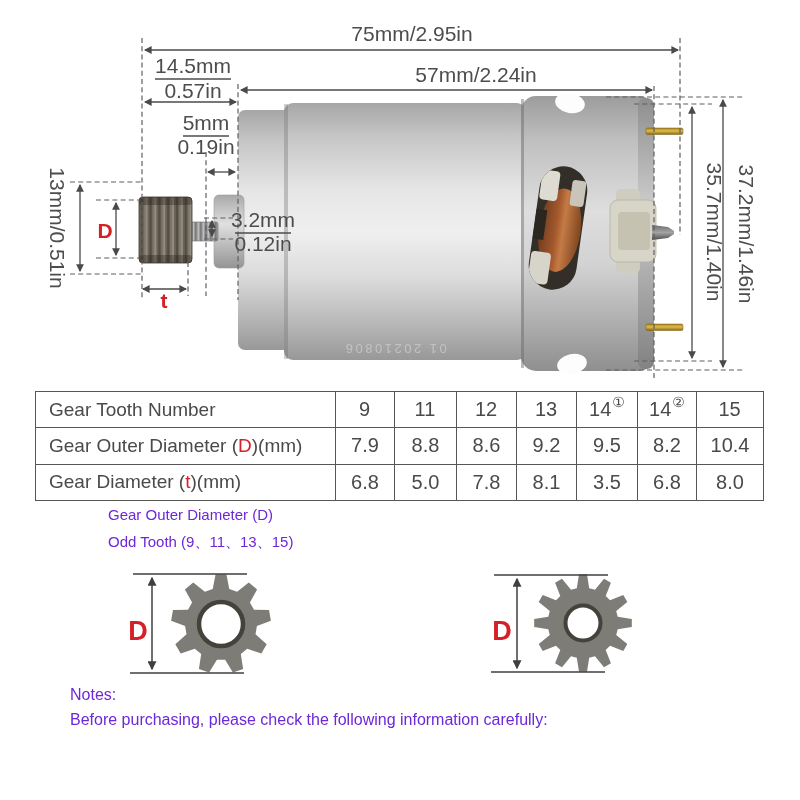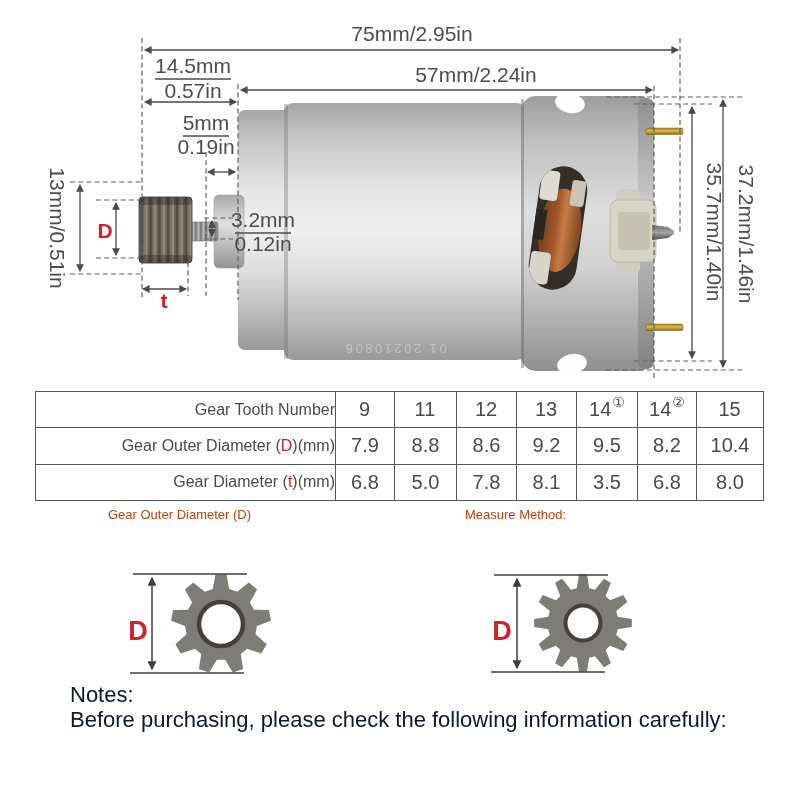--- a/index.html
+++ b/index.html
@@ -5,25 +5,25 @@
   html,body{margin:0;padding:0;background:#fff;}
   .stage{position:relative;width:800px;height:800px;background:#fff;overflow:hidden;
          font-family:"Liberation Sans",sans-serif;}
   svg text{font-family:"Liberation Sans",sans-serif;}
   .dim{font-size:21px;fill:#4d4d4d;}
   .dim-red{fill:#d42026;font-weight:bold;}
   .spec-table{position:absolute;left:35px;top:391px;width:728px;height:110px;
               border-collapse:collapse;table-layout:fixed;color:#4a4a4a;}
   .spec-table td{border:1.6px solid #565656;font-size:20px;text-align:center;padding:0;
                  vertical-align:middle;}
-  .spec-table td.lbl{text-align:right;padding-left:13px;font-size:16px;}
+  .spec-table td.lbl{text-align:left;padding-left:13px;font-size:19px;}
   .accent{color:#d42026;}
   sup.circ{font-size:14px;line-height:0;position:relative;top:-2px;margin-left:1px;}
-  .fig-head{position:absolute;font-size:13px;line-height:27px;color:#c2410c;white-space:nowrap;}
-  .notes{position:absolute;left:70px;top:683px;font-size:22px;line-height:24.8px;color:#0f172a;}
+  .fig-head{position:absolute;font-size:15px;line-height:27px;color:#6d28d9;white-space:nowrap;}
+  .notes{position:absolute;left:70px;top:683px;font-size:16px;line-height:24.8px;color:#6d28d9;}
 </style>
 </head>
 <body>
 
 <div class="stage">
 
   <svg class="abs" style="position:absolute;left:0;top:0" width="800" height="388" viewBox="0 0 800 388">
     <defs>
       <marker id="ah" viewBox="0 0 10 10" refX="8.5" refY="5" markerWidth="6" markerHeight="6" orient="auto-start-reverse">
           <path d="M0,0L10,5L0,10z" fill="#4a4a4a"></path>
@@ -226,23 +226,23 @@
         <td><span>8.1</span></td>
         <td><span>3.5</span></td>
         <td><span>6.8</span></td>
         <td><span>8.0</span></td>
       </tr>
     </tbody>
   </table>
 
   <div class="fig-head" style="left:108px;top:501px">
     <div>Gear Outer Diameter (D)</div>
+    <div>Odd Tooth (9、11、13、15)</div>
   </div>
   <div class="fig-head" style="left:465px;top:501px">
-    <div>Measure Method:</div>
   </div>
 
   <svg style="position:absolute;left:0;top:558px" width="800" height="130" viewBox="0 0 800 130">
     <defs>
       <marker id="ah2" viewBox="0 0 10 10" refX="8.5" refY="5" markerWidth="6" markerHeight="6" orient="auto-start-reverse">
           <path d="M0,0L10,5L0,10z" fill="#3f3f3f"></path>
         </marker>
     </defs>
 
     <g id="gearL">

